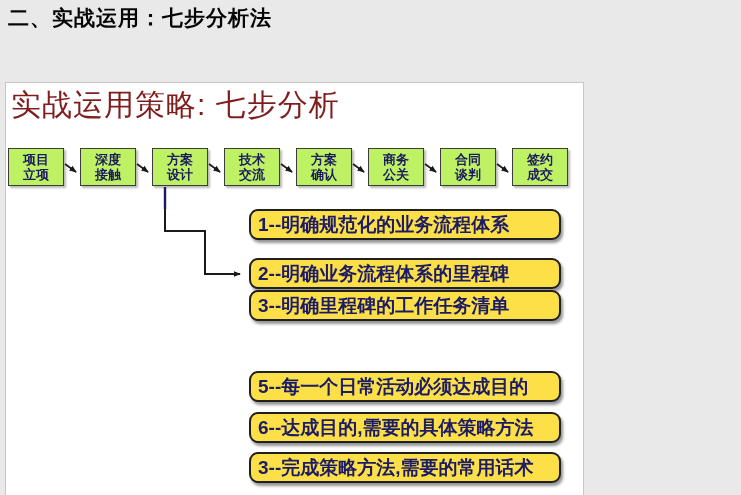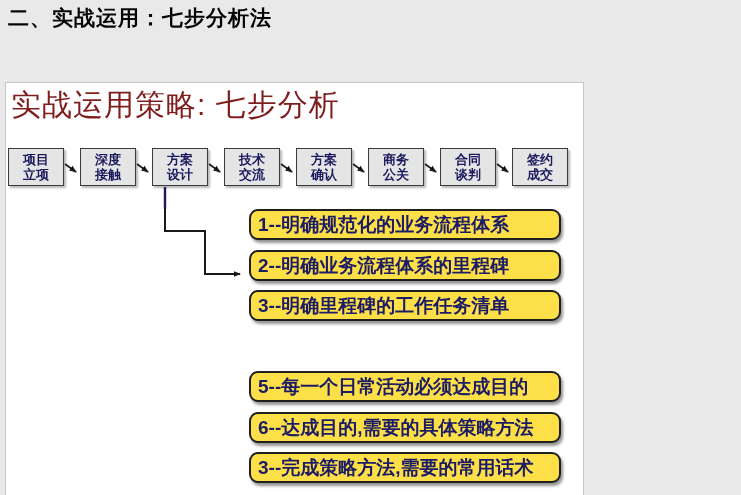--- a/index.html
+++ b/index.html
@@ -20,21 +20,21 @@
     background:#ffffff;border:1px solid #c6c6c6;border-bottom:none;
     box-sizing:border-box;
   }
   .slide-title{
     position:absolute;left:5px;top:2px;
     font-size:30px;font-weight:400;color:#7f1d1d;
     letter-spacing:1px;white-space:nowrap;
   }
   .flow-box{
     position:absolute;top:65px;width:56px;height:38px;
-    background:#e5e5e5;border:1px solid #3c3c3c;
+    background:#bef264;border:1px solid #3c3c3c;
     box-shadow:2px 2px 2px rgba(0,0,0,0.28);
     box-sizing:border-box;
     display:flex;flex-direction:column;justify-content:center;align-items:center;
     font-size:13px;font-weight:bold;line-height:15px;color:#1b1a5e;
   }
   .arrow-layer{
     position:absolute;left:0;top:0;width:579px;height:413px;
     pointer-events:none;
   }
   .item-box{
@@ -102,20 +102,20 @@
       <line x1="203" y1="81" x2="214" y2="89" stroke="#1a1a1a" stroke-width="1.6" marker-end="url(#ah)"></line>
       <line x1="275" y1="81" x2="286" y2="89" stroke="#1a1a1a" stroke-width="1.6" marker-end="url(#ah)"></line>
       <line x1="347" y1="81" x2="358" y2="89" stroke="#1a1a1a" stroke-width="1.6" marker-end="url(#ah)"></line>
       <line x1="419" y1="81" x2="430" y2="89" stroke="#1a1a1a" stroke-width="1.6" marker-end="url(#ah)"></line>
       <line x1="491" y1="81" x2="502" y2="89" stroke="#1a1a1a" stroke-width="1.6" marker-end="url(#ah)"></line>
       <path d="M159,104 L159,148 L199,148 L199,191 L234,191" fill="none" stroke="#1a1a1a" stroke-width="2" marker-end="url(#ah)"></path>
       <line x1="159" y1="104" x2="159" y2="126" stroke="#1b1a5e" stroke-width="2.4"></line>
     </svg>
 
     <div class="item-box" style="top:126px">1--明确规范化的业务流程体系</div>
-    <div class="item-box" style="top:167px">2--明确业务流程体系的里程碑</div>
+    <div class="item-box" style="top:175px">2--明确业务流程体系的里程碑</div>
     <div class="item-box" style="top:207px">3--明确里程碑的工作任务清单</div>
     <div class="item-box" style="top:288px">5--每一个日常活动必须达成目的</div>
     <div class="item-box" style="top:329px">6--达成目的,需要的具体策略方法</div>
     <div class="item-box" style="top:369px">3--完成策略方法,需要的常用话术</div>
 
   </div>
 </div>
 
 </body></html>

